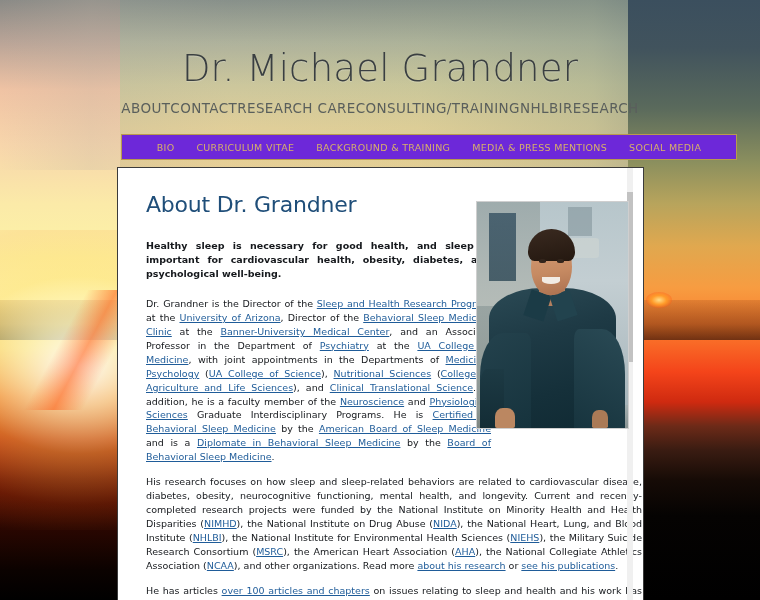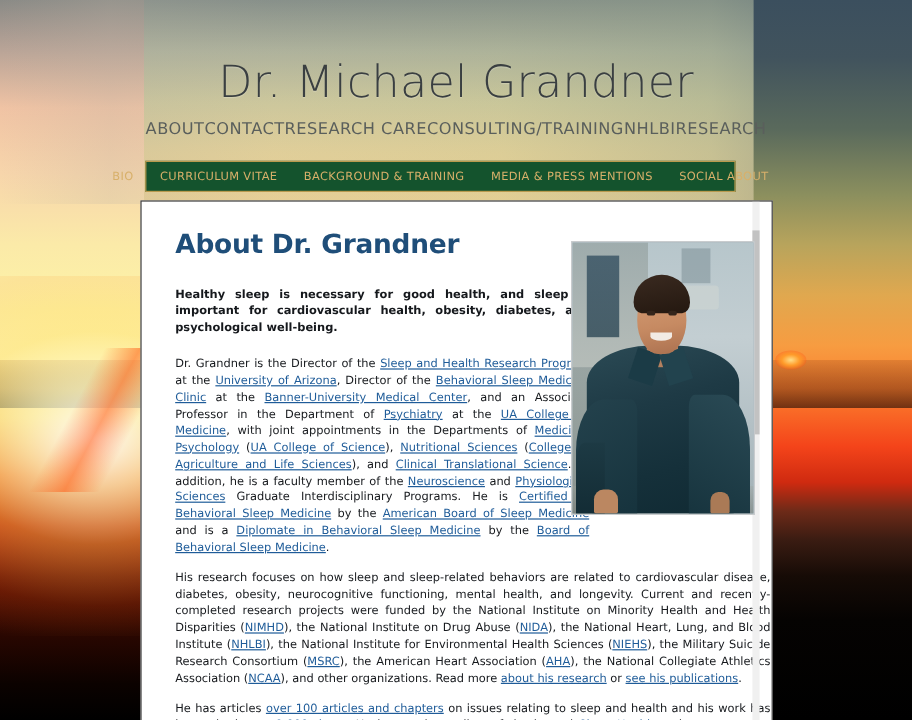--- a/index.html
+++ b/index.html
@@ -134,22 +134,22 @@
     font-weight: 400;
     white-space: nowrap;
     cursor: pointer;
     font-family: "DejaVu Sans", sans-serif;
   }
 
   
   #sub-nav {
     position: absolute;
     left: 121px; top: 134px;
-    width: 492px; height: 26px;
-    background: #14532d;
+    width: 616px; height: 26px;
+    background: #6d28d9;
     border: 1px solid #b99a4e;
     display: flex;
     align-items: center;
     justify-content: center;
     gap: 22px;
     z-index: 6;
   }
   #sub-nav .subnav-item {
     font-size: 9.5px;
     letter-spacing: 0.3px;
@@ -166,21 +166,21 @@
     width: 527px; height: 440px;
     background: #ffffff;
     border: 1px solid #3b3b3b;
     z-index: 6;
     overflow: hidden;
     padding: 24px 20px 0 18px;
   }
   #page-heading {
     margin: 0 0 22px 10px;
     font-size: 22px;
-    font-weight: 700;
+    font-weight: 400;
     color: #1f4e79;
     letter-spacing: -0.2px;
     font-family: "DejaVu Sans", sans-serif;
   }
   .body-col {
     width: 345px;
     margin-left: 10px;
   }
   .body-full {
     width: 496px;
@@ -338,21 +338,21 @@
     <span class="nav-item">NHLBI</span>
     <span class="nav-item">RESEARCH</span>
   </nav>
 </div>
 
 <nav id="sub-nav">
   <span class="subnav-item">BIO</span>
   <span class="subnav-item">CURRICULUM VITAE</span>
   <span class="subnav-item">BACKGROUND &amp; TRAINING</span>
   <span class="subnav-item">MEDIA &amp; PRESS MENTIONS</span>
-  <span class="subnav-item">SOCIAL ABOUT</span>
+  <span class="subnav-item">SOCIAL MEDIA</span>
 </nav>
 
 <main id="content-card">
 
   <div id="content-scroll-track"></div>
   <div id="content-scroll-thumb"></div>
 
   <div id="portrait">
     <div class="ph-wall"></div>
     <div class="ph-wall2"></div>

